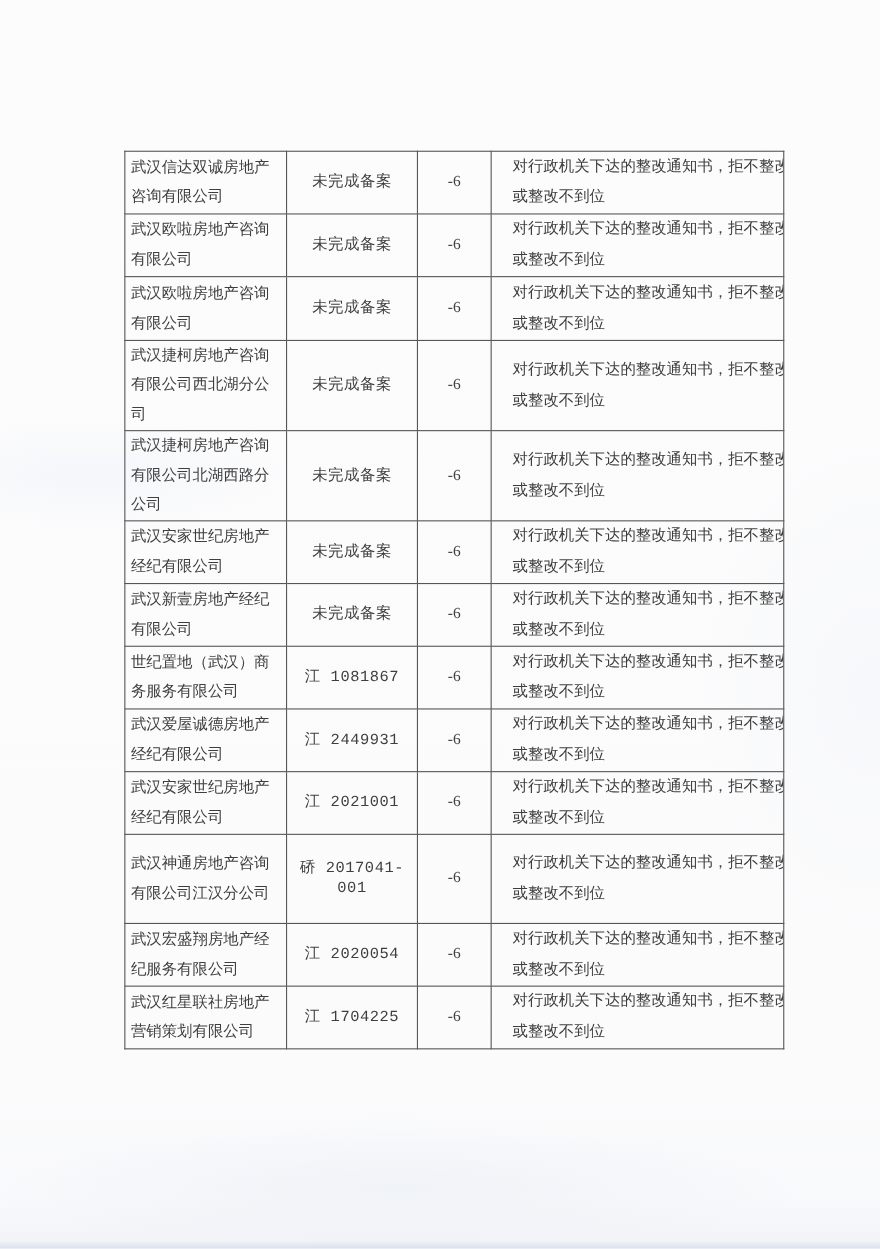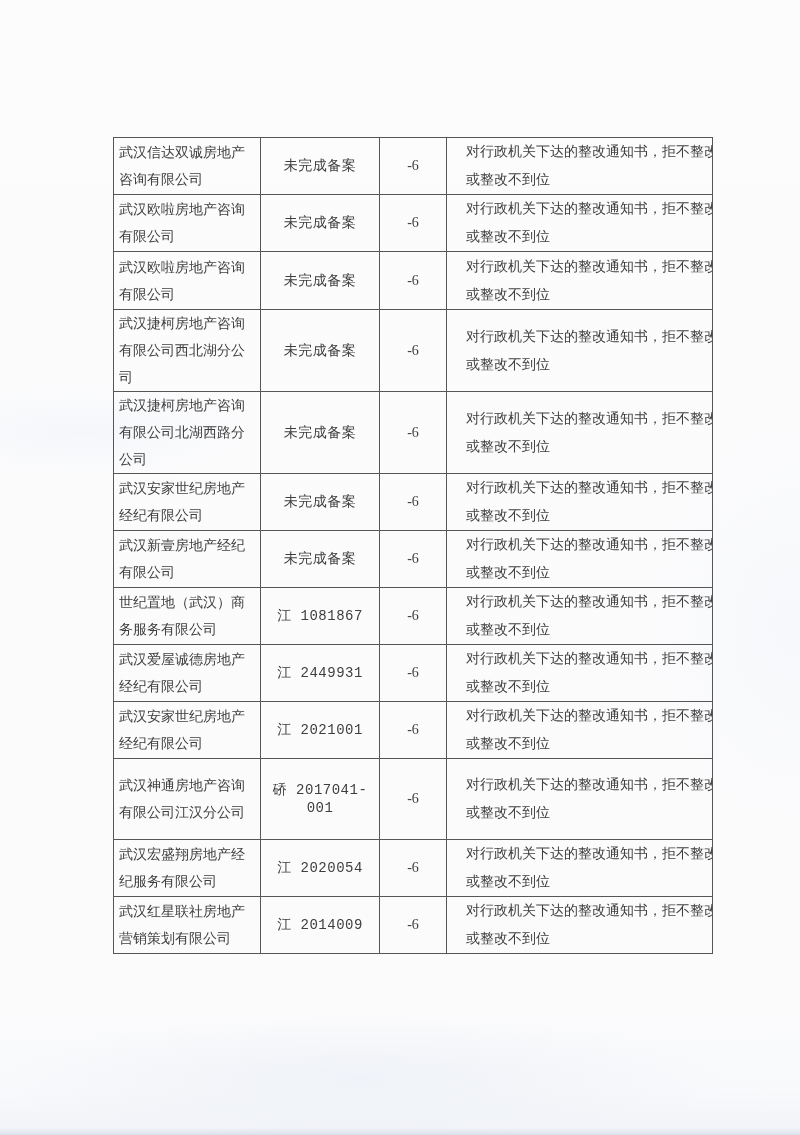--- a/index.html
+++ b/index.html
@@ -197,21 +197,21 @@
         <td class="c-company">武汉宏盛翔房地产经纪服务有限公司</td>
         <td class="c-status">江 2020054</td>
         <td class="c-score">-6</td>
         <td class="c-reason">
           <span class="rl">对行政机关下达的整改通知书，拒不整改</span>
           <span class="rl">或整改不到位</span>
         </td>
       </tr>
       <tr style="height:56px">
         <td class="c-company">武汉红星联社房地产营销策划有限公司</td>
-        <td class="c-status">江 2014009</td>
+        <td class="c-status">江 1704225</td>
         <td class="c-score">-6</td>
         <td class="c-reason">
           <span class="rl">对行政机关下达的整改通知书，拒不整改</span>
           <span class="rl">或整改不到位</span>
         </td>
       </tr>
     </tbody>
   </table>
 
   <div class="scan-edge"></div>

